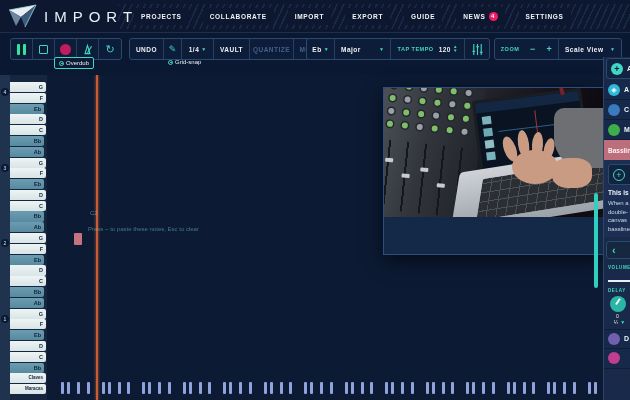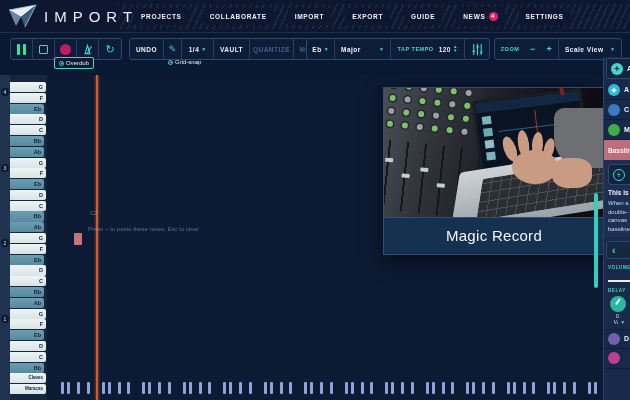--- a/index.html
+++ b/index.html
@@ -443,23 +443,20 @@
       </div>
       <div id="cable"></div>
       <div id="sleeve"></div>
       <div class="hand" style="left:128px; top:62px; width:46px; height:34px;"></div>
       <div class="hand" style="left:120px; top:48px; width:12px; height:26px; transform:rotate(-20deg);"></div>
       <div class="hand" style="left:134px; top:42px; width:11px; height:28px; transform:rotate(-8deg);"></div>
       <div class="hand" style="left:148px; top:44px; width:11px; height:26px; transform:rotate(4deg);"></div>
       <div class="hand" style="left:160px; top:50px; width:10px; height:22px; transform:rotate(14deg);"></div>
       <div class="hand" style="left:168px; top:70px; width:40px; height:30px; border-radius:40%;"></div>
     </div>
-    <div id="caption">
-      <span id="caption-text">Magic Record</span>
-    </div>
   </div>
 
   <div id="vscroll"></div>
 
   <div id="sidebar">
     <div class="sb-inner">
       <div class="sb-box">
         <span class="sb-circle teal-fill">+</span>
         <span class="sb-letter">A</span>
       </div>

